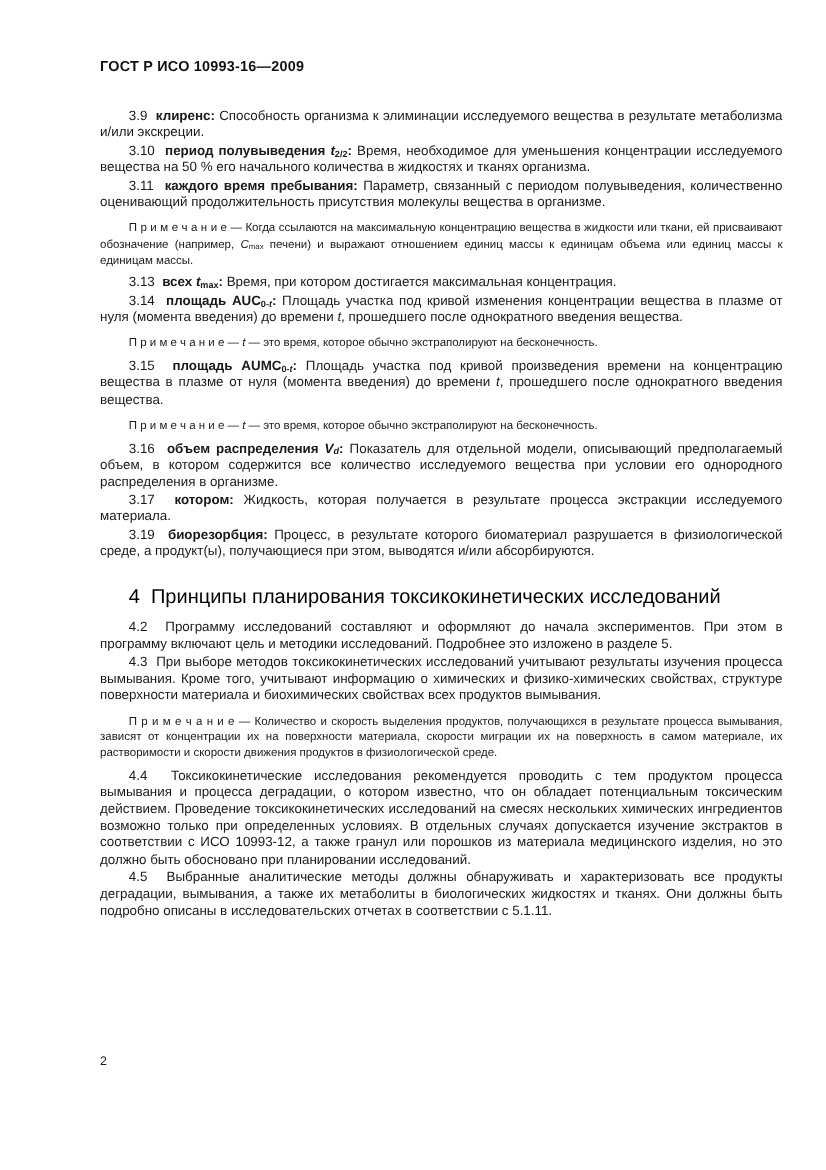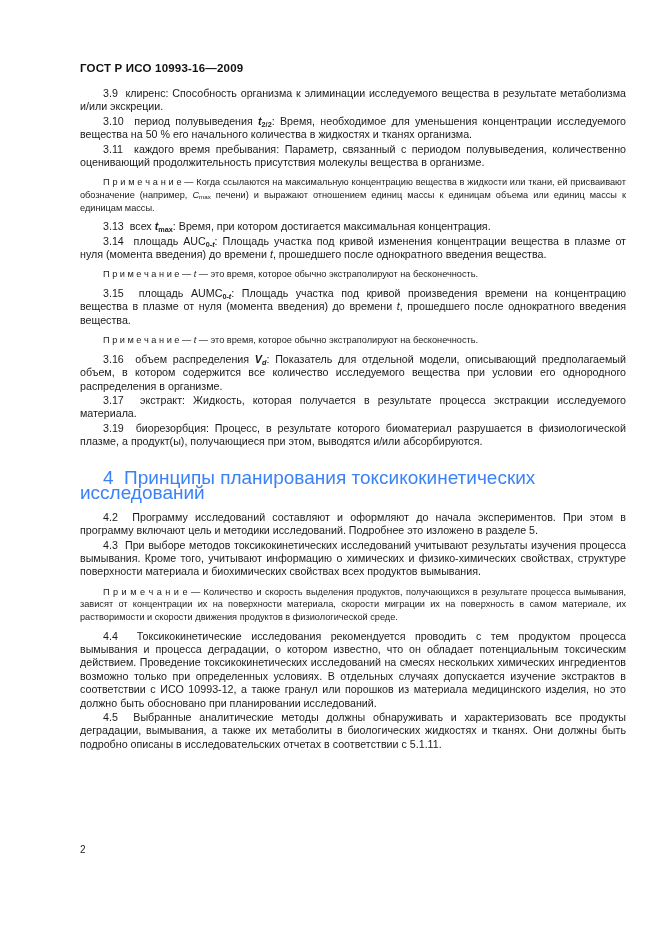--- a/index.html
+++ b/index.html
@@ -12,21 +12,21 @@
     width: 661px;
     height: 936px;
     background: #ffffff;
     font-family: "Liberation Sans", "DejaVu Sans", sans-serif;
     color: #1a1a1a;
     overflow: hidden;
   }
   .doc-header {
     position: absolute;
     left: 80px;
-    top: 62px;
+    top: 48px;
     width: 546px;
     font-size: 11.5px;
     font-weight: bold;
     letter-spacing: 0.2px;
     color: #111;
   }
   .doc-body {
     position: absolute;
     left: 80px;
     top: 86px;
@@ -46,29 +46,29 @@
   }
   p.note {
     font-size: 9.2px;
     line-height: 12.6px;
     text-align: justify;
     text-indent: 23px;
     margin: 7px 0 6px 0;
     color: #1a1a1a;
   }
   h2.section-heading {
-    font-size: 19px;
+    font-size: 16px;
     line-height: 15px;
     font-weight: bold;
     text-indent: 23px;
     margin: 21px 0 11px 0;
-    color: #3b82f6;
+    color: #000000;
   }
   .sg-n { font-weight: normal; font-style: normal; }
-  .sg-b { font-weight: normal; }
+  .sg-b { font-weight: bold; }
   .sg-i { font-style: italic; }
   .sg-bi { font-weight: bold; font-style: italic; }
   sub { font-size: 0.68em; line-height: 0; vertical-align: -0.22em; }
   sub.sg-sub { font-weight: normal; font-style: normal; }
   sub.sg-bsub { font-weight: bold; }
   sub.sg-bisub { font-weight: bold; font-style: italic; }
   .page-number {
     position: absolute;
     left: 80px;
     top: 844px;
@@ -88,22 +88,22 @@
       <p class="para"><span class="sg-n">3.9&nbsp; </span><span class="sg-b">клиренс:</span><span class="sg-n"> Способность организма к элиминации исследуемого вещества в результате метаболизма и/или экскреции.</span></p>
       <p class="para"><span class="sg-n">3.10&nbsp; </span><span class="sg-b">период полувыведения </span><span class="sg-bi">t</span><sub class="sg-bsub">2/2</sub><span class="sg-b">:</span><span class="sg-n"> Время, необходимое для уменьшения концентрации исследуемого вещества на 50 % его начального количества в жидкостях и тканях организма.</span></p>
       <p class="para"><span class="sg-n">3.11&nbsp; </span><span class="sg-b">каждого время пребывания:</span><span class="sg-n"> Параметр, связанный с периодом полувыведения, количественно оценивающий продолжительность присутствия молекулы вещества в организме.</span></p>
       <p class="note"><span class="sg-n">П р и м е ч а н и е — Когда ссылаются на максимальную концентрацию вещества в жидкости или ткани, ей присваивают обозначение (например, </span><span class="sg-i">C</span><sub class="sg-sub">max</sub><span class="sg-n"> печени) и выражают отношением единиц массы к единицам объема или единиц массы к единицам массы.</span></p>
       <p class="para"><span class="sg-n">3.13&nbsp; </span><span class="sg-b">всех </span><span class="sg-bi">t</span><sub class="sg-bsub">max</sub><span class="sg-b">:</span><span class="sg-n"> Время, при котором достигается максимальная концентрация.</span></p>
       <p class="para"><span class="sg-n">3.14&nbsp; </span><span class="sg-b">площадь AUC</span><sub class="sg-bsub">0-</sub><sub class="sg-bisub">t</sub><span class="sg-b">:</span><span class="sg-n"> Площадь участка под кривой изменения концентрации вещества в плазме от нуля (момента введения) до времени </span><span class="sg-i">t</span><span class="sg-n">, прошедшего после однократного введения вещества.</span></p>
       <p class="note"><span class="sg-n">П р и м е ч а н и е — </span><span class="sg-i">t</span><span class="sg-n"> — это время, которое обычно экстраполируют на бесконечность.</span></p>
       <p class="para"><span class="sg-n">3.15&nbsp; </span><span class="sg-b">площадь AUMC</span><sub class="sg-bsub">0-</sub><sub class="sg-bisub">t</sub><span class="sg-b">:</span><span class="sg-n"> Площадь участка под кривой произведения времени на концентрацию вещества в плазме от нуля (момента введения) до времени </span><span class="sg-i">t</span><span class="sg-n">, прошедшего после однократного введения вещества.</span></p>
       <p class="note"><span class="sg-n">П р и м е ч а н и е — </span><span class="sg-i">t</span><span class="sg-n"> — это время, которое обычно экстраполируют на бесконечность.</span></p>
       <p class="para"><span class="sg-n">3.16&nbsp; </span><span class="sg-b">объем распределения </span><span class="sg-bi">V</span><sub class="sg-bisub">d</sub><span class="sg-b">:</span><span class="sg-n"> Показатель для отдельной модели, описывающий предполагаемый объем, в котором содержится все количество исследуемого вещества при условии его однородного распределения в организме.</span></p>
-      <p class="para"><span class="sg-n">3.17&nbsp; </span><span class="sg-b">экстракт:</span><span class="sg-n"> Жидкость, которая получается в результате процесса экстракции исследуемого материала.</span></p>
-      <p class="para"><span class="sg-n">3.19&nbsp; </span><span class="sg-b">биорезорбция:</span><span class="sg-n"> Процесс, в результате которого биоматериал разрушается в физиологической плазме, а продукт(ы), получающиеся при этом, выводятся и/или абсорбируются.</span></p>
+      <p class="para"><span class="sg-n">3.17&nbsp; </span><span class="sg-b">котором:</span><span class="sg-n"> Жидкость, которая получается в результате процесса экстракции исследуемого материала.</span></p>
+      <p class="para"><span class="sg-n">3.19&nbsp; </span><span class="sg-b">биорезорбция:</span><span class="sg-n"> Процесс, в результате которого биоматериал разрушается в физиологической среде, а продукт(ы), получающиеся при этом, выводятся и/или абсорбируются.</span></p>
       <h2 class="section-heading"><span class="sg-n">4&nbsp; Принципы планирования токсикокинетических исследований</span></h2>
       <p class="para"><span class="sg-n">4.2&nbsp; Программу исследований составляют и оформляют до начала экспериментов. При этом в программу включают цель и методики исследований. Подробнее это изложено в разделе 5.</span></p>
       <p class="para"><span class="sg-n">4.3&nbsp; При выборе методов токсикокинетических исследований учитывают результаты изучения процесса вымывания. Кроме того, учитывают информацию о химических и физико-химических свойствах, структуре поверхности материала и биохимических свойствах всех продуктов вымывания.</span></p>
       <p class="note"><span class="sg-n">П р и м е ч а н и е — Количество и скорость выделения продуктов, получающихся в результате процесса вымывания, зависят от концентрации их на поверхности материала, скорости миграции их на поверхность в самом материале, их растворимости и скорости движения продуктов в физиологической среде.</span></p>
       <p class="para"><span class="sg-n">4.4&nbsp; Токсикокинетические исследования рекомендуется проводить с тем продуктом процесса вымывания и процесса деградации, о котором известно, что он обладает потенциальным токсическим действием. Проведение токсикокинетических исследований на смесях нескольких химических ингредиентов возможно только при определенных условиях. В отдельных случаях допускается изучение экстрактов в соответствии с ИСО 10993-12, а также гранул или порошков из материала медицинского изделия, но это должно быть обосновано при планировании исследований.</span></p>
       <p class="para"><span class="sg-n">4.5&nbsp; Выбранные аналитические методы должны обнаруживать и характеризовать все продукты деградации, вымывания, а также их метаболиты в биологических жидкостях и тканях. Они должны быть подробно описаны в исследовательских отчетах в соответствии с 5.1.11.</span></p>
     </div>
 
   <div class="page-number">2</div>
 </div>

